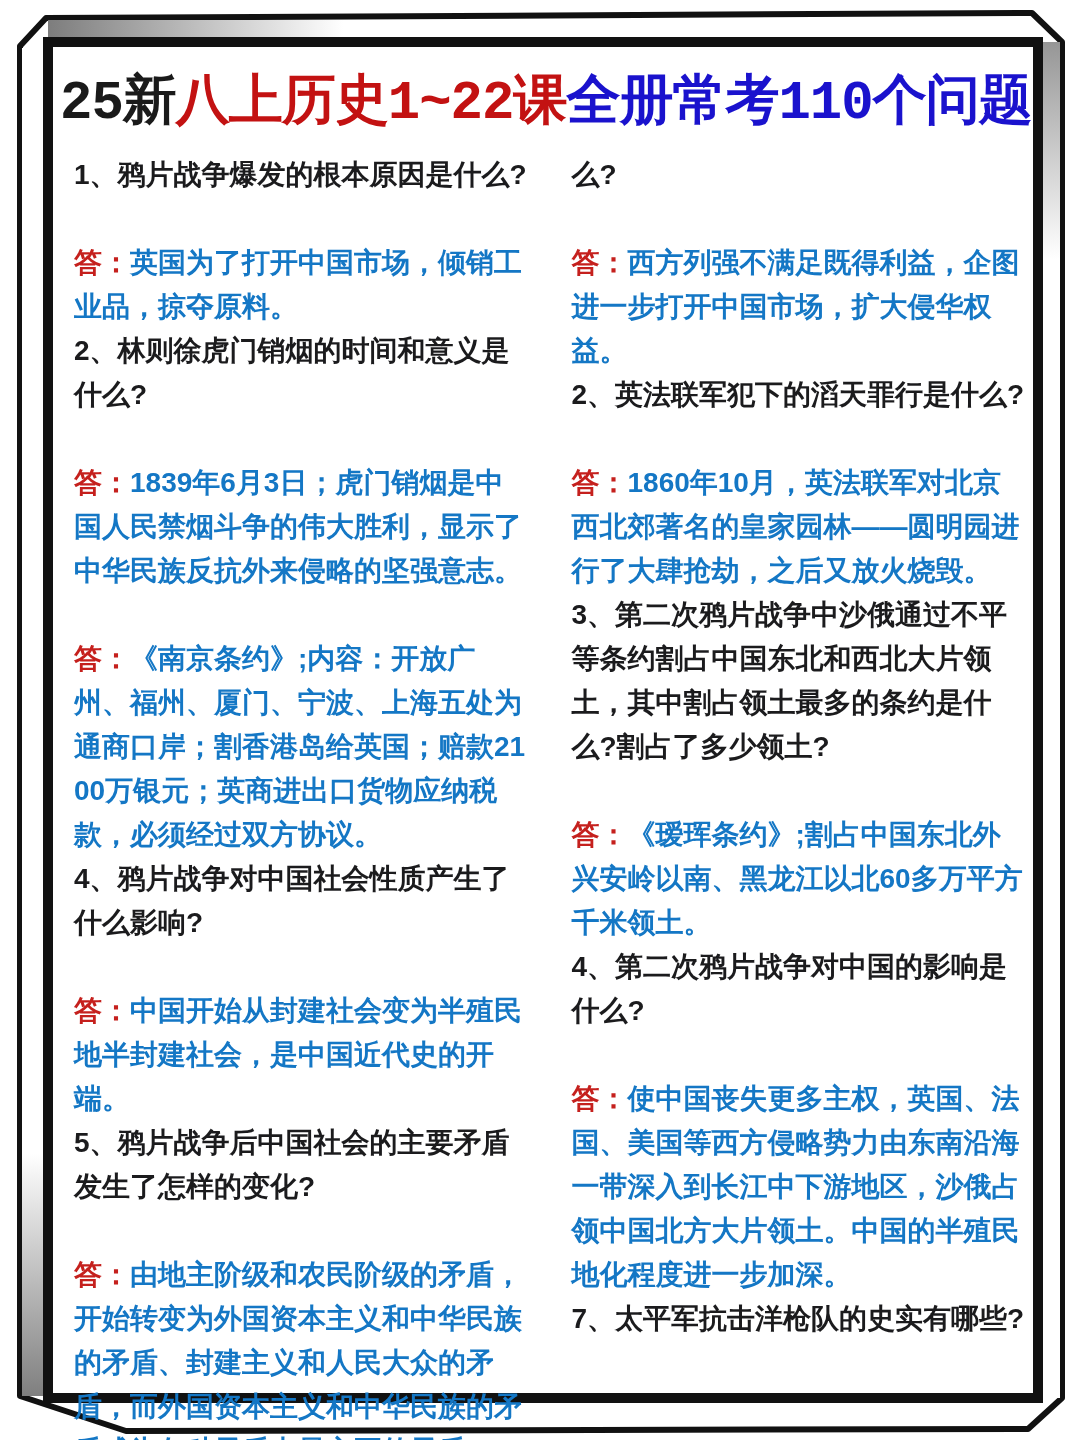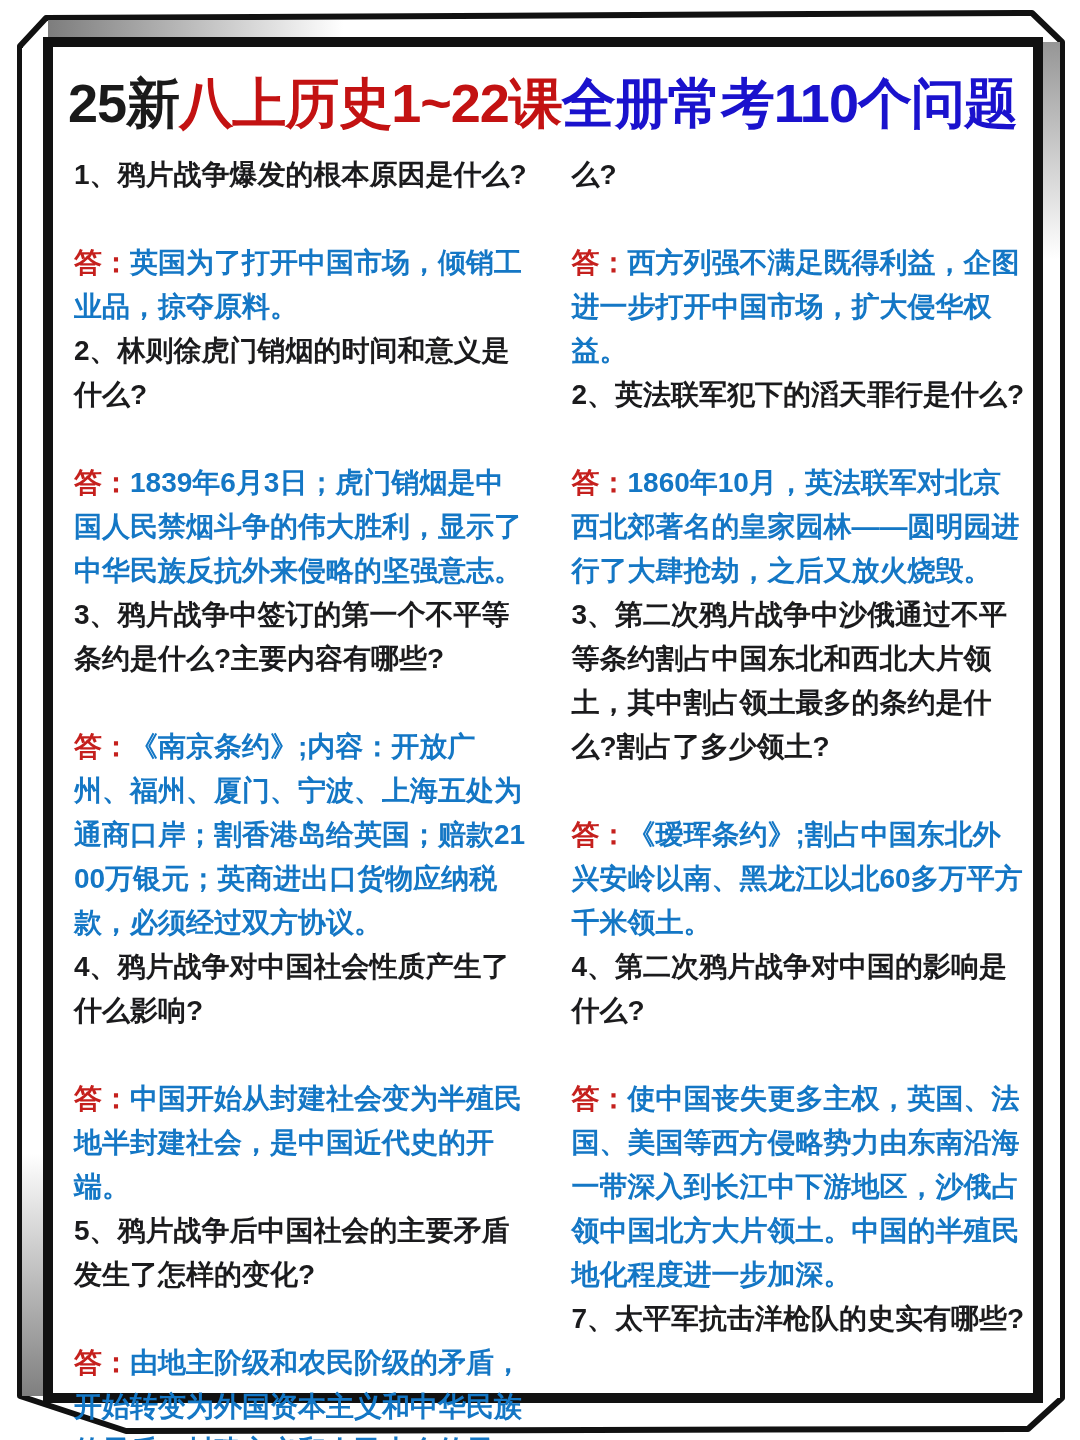--- a/index.html
+++ b/index.html
@@ -1,21 +1,21 @@
 <!DOCTYPE html>
 <html><head>
 <meta charset="utf-8">
 <style>
   html,body{margin:0;padding:0;background:#ffffff;}
   body{width:1080px;height:1440px;position:relative;overflow:hidden;
        font-family:"Liberation Sans","DejaVu Sans",sans-serif;}
   #frame-svg{position:absolute;left:0;top:0;width:1080px;height:1440px;}
   #page-content{position:absolute;left:60px;top:58px;width:965px;}
   .title{white-space:nowrap;text-align:center;margin:16px 0 20px 0;
-         font-family:Liberation Sans, sans-serif;
+         font-family:Liberation Mono, monospace;
          font-weight:bold;font-size:54px;letter-spacing:-1px;line-height:1.1;}
   .title .t-black{color:#1a1a1a;}
   .title .t-red{color:#c31212;}
   .title .t-blue{color:#1a12cd;}
   .cols{display:flex;gap:44px;padding-left:14px;}
   .col{width:456px;}
   .col p{margin:0;font-size:28px;line-height:44px;font-weight:700;
          text-align:left;word-break:break-all;}
   .col p.q{color:#1b1b1d;}
   .col p.a{color:#1477c5;margin-top:44px;}
@@ -52,21 +52,20 @@
 <div id="page-content">
   <div class="title">
     <span class="t-black">25新</span><span class="t-red">八上历史1~22课</span><span class="t-blue">全册常考110个问题</span>
   </div>
   <div class="cols">
     <div class="col" id="col-left">
         <p class="q">1、鸦片战争爆发的根本原因是什么?</p>
         <p class="a"><span class="ans-label">答：</span>英国为了打开中国市场，倾销工业品，掠夺原料。</p>
         <p class="q">2、林则徐虎门销烟的时间和意义是什么?</p>
         <p class="a"><span class="ans-label">答：</span>1839年6月3日；虎门销烟是中国人民禁烟斗争的伟大胜利，显示了中华民族反抗外来侵略的坚强意志。</p>
-        <p class="q">3、鸦片战争中签订的第一个不平等条约是什么?主要内容有哪些?</p>
         <p class="a"><span class="ans-label">答：</span>《南京条约》;内容：开放广州、福州、厦门、宁波、上海五处为通商口岸；割香港岛给英国；赔款2100万银元；英商进出口货物应纳税款，必须经过双方协议。</p>
         <p class="q">4、鸦片战争对中国社会性质产生了什么影响?</p>
         <p class="a"><span class="ans-label">答：</span>中国开始从封建社会变为半殖民地半封建社会，是中国近代史的开端。</p>
         <p class="q">5、鸦片战争后中国社会的主要矛盾发生了怎样的变化?</p>
         <p class="a"><span class="ans-label">答：</span>由地主阶级和农民阶级的矛盾，开始转变为外国资本主义和中华民族的矛盾、封建主义和人民大众的矛盾，而外国资本主义和中华民族的矛盾成为各种矛盾中最主要的矛盾</p>
         <p class="q">1、第二次鸦片战争爆发的原因是什</p>
       </div>
     <div class="col" id="col-right">
         <p class="q">么?</p>
         <p class="a"><span class="ans-label">答：</span>西方列强不满足既得利益，企图进一步打开中国市场，扩大侵华权益。</p>

